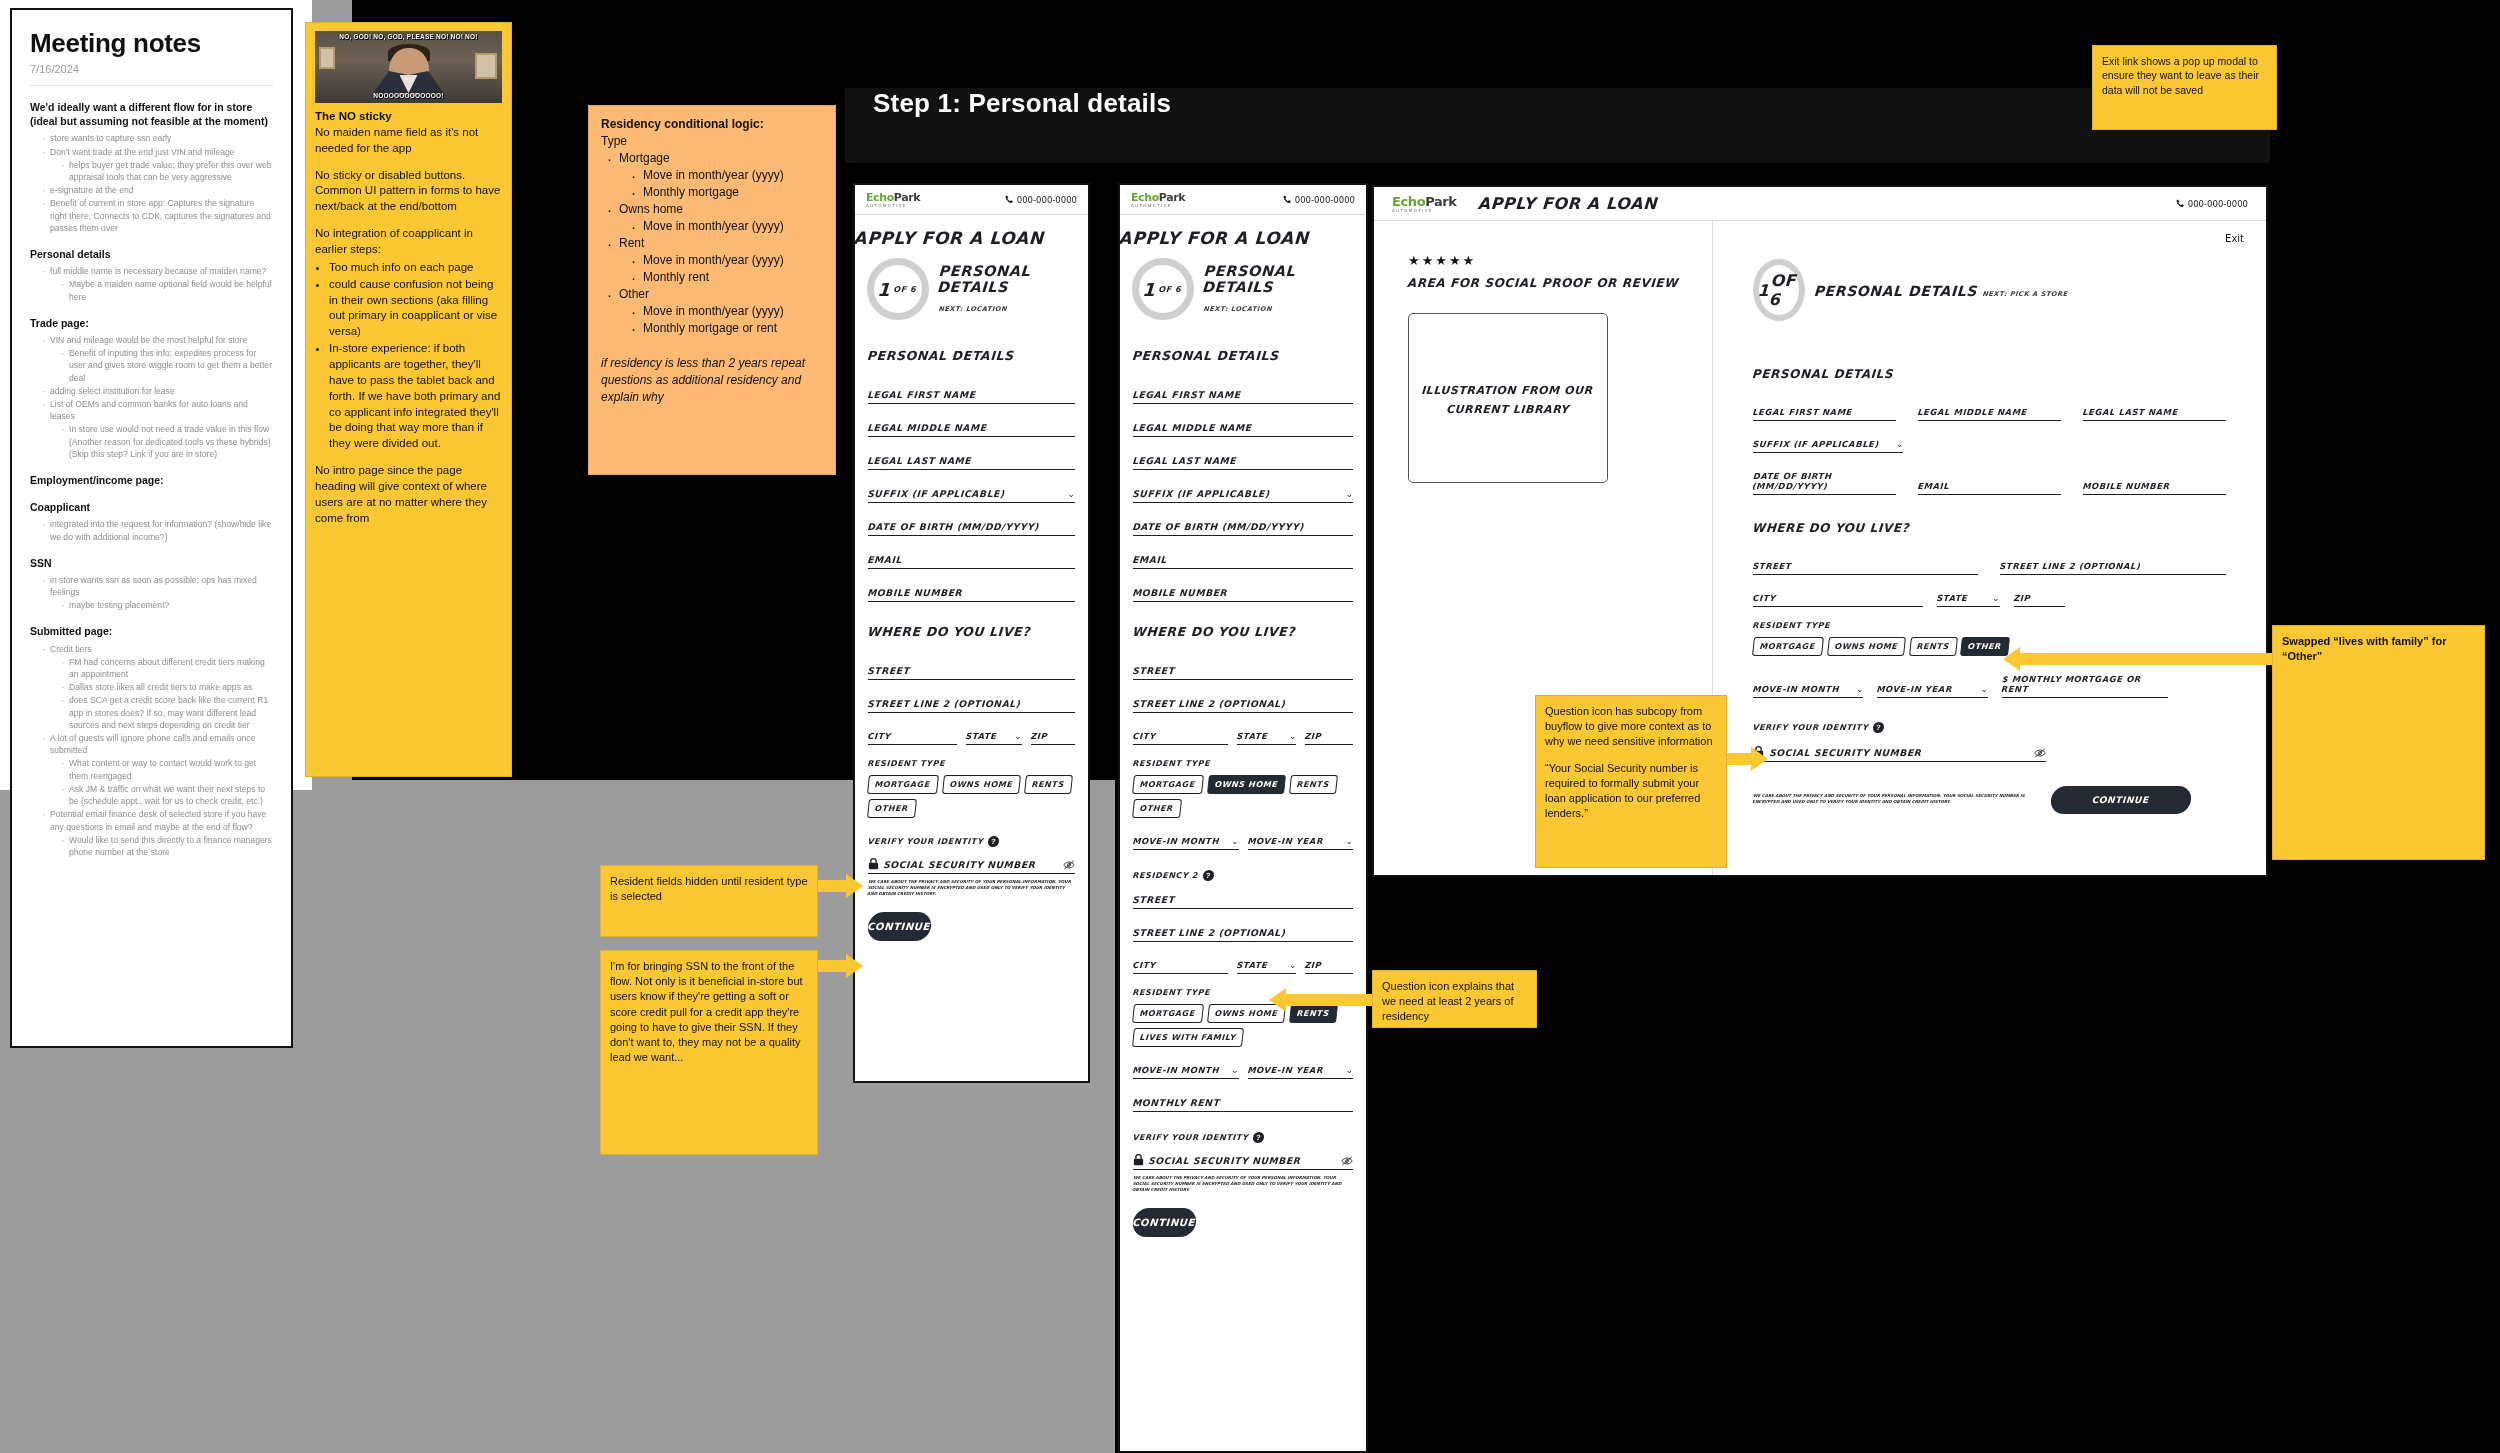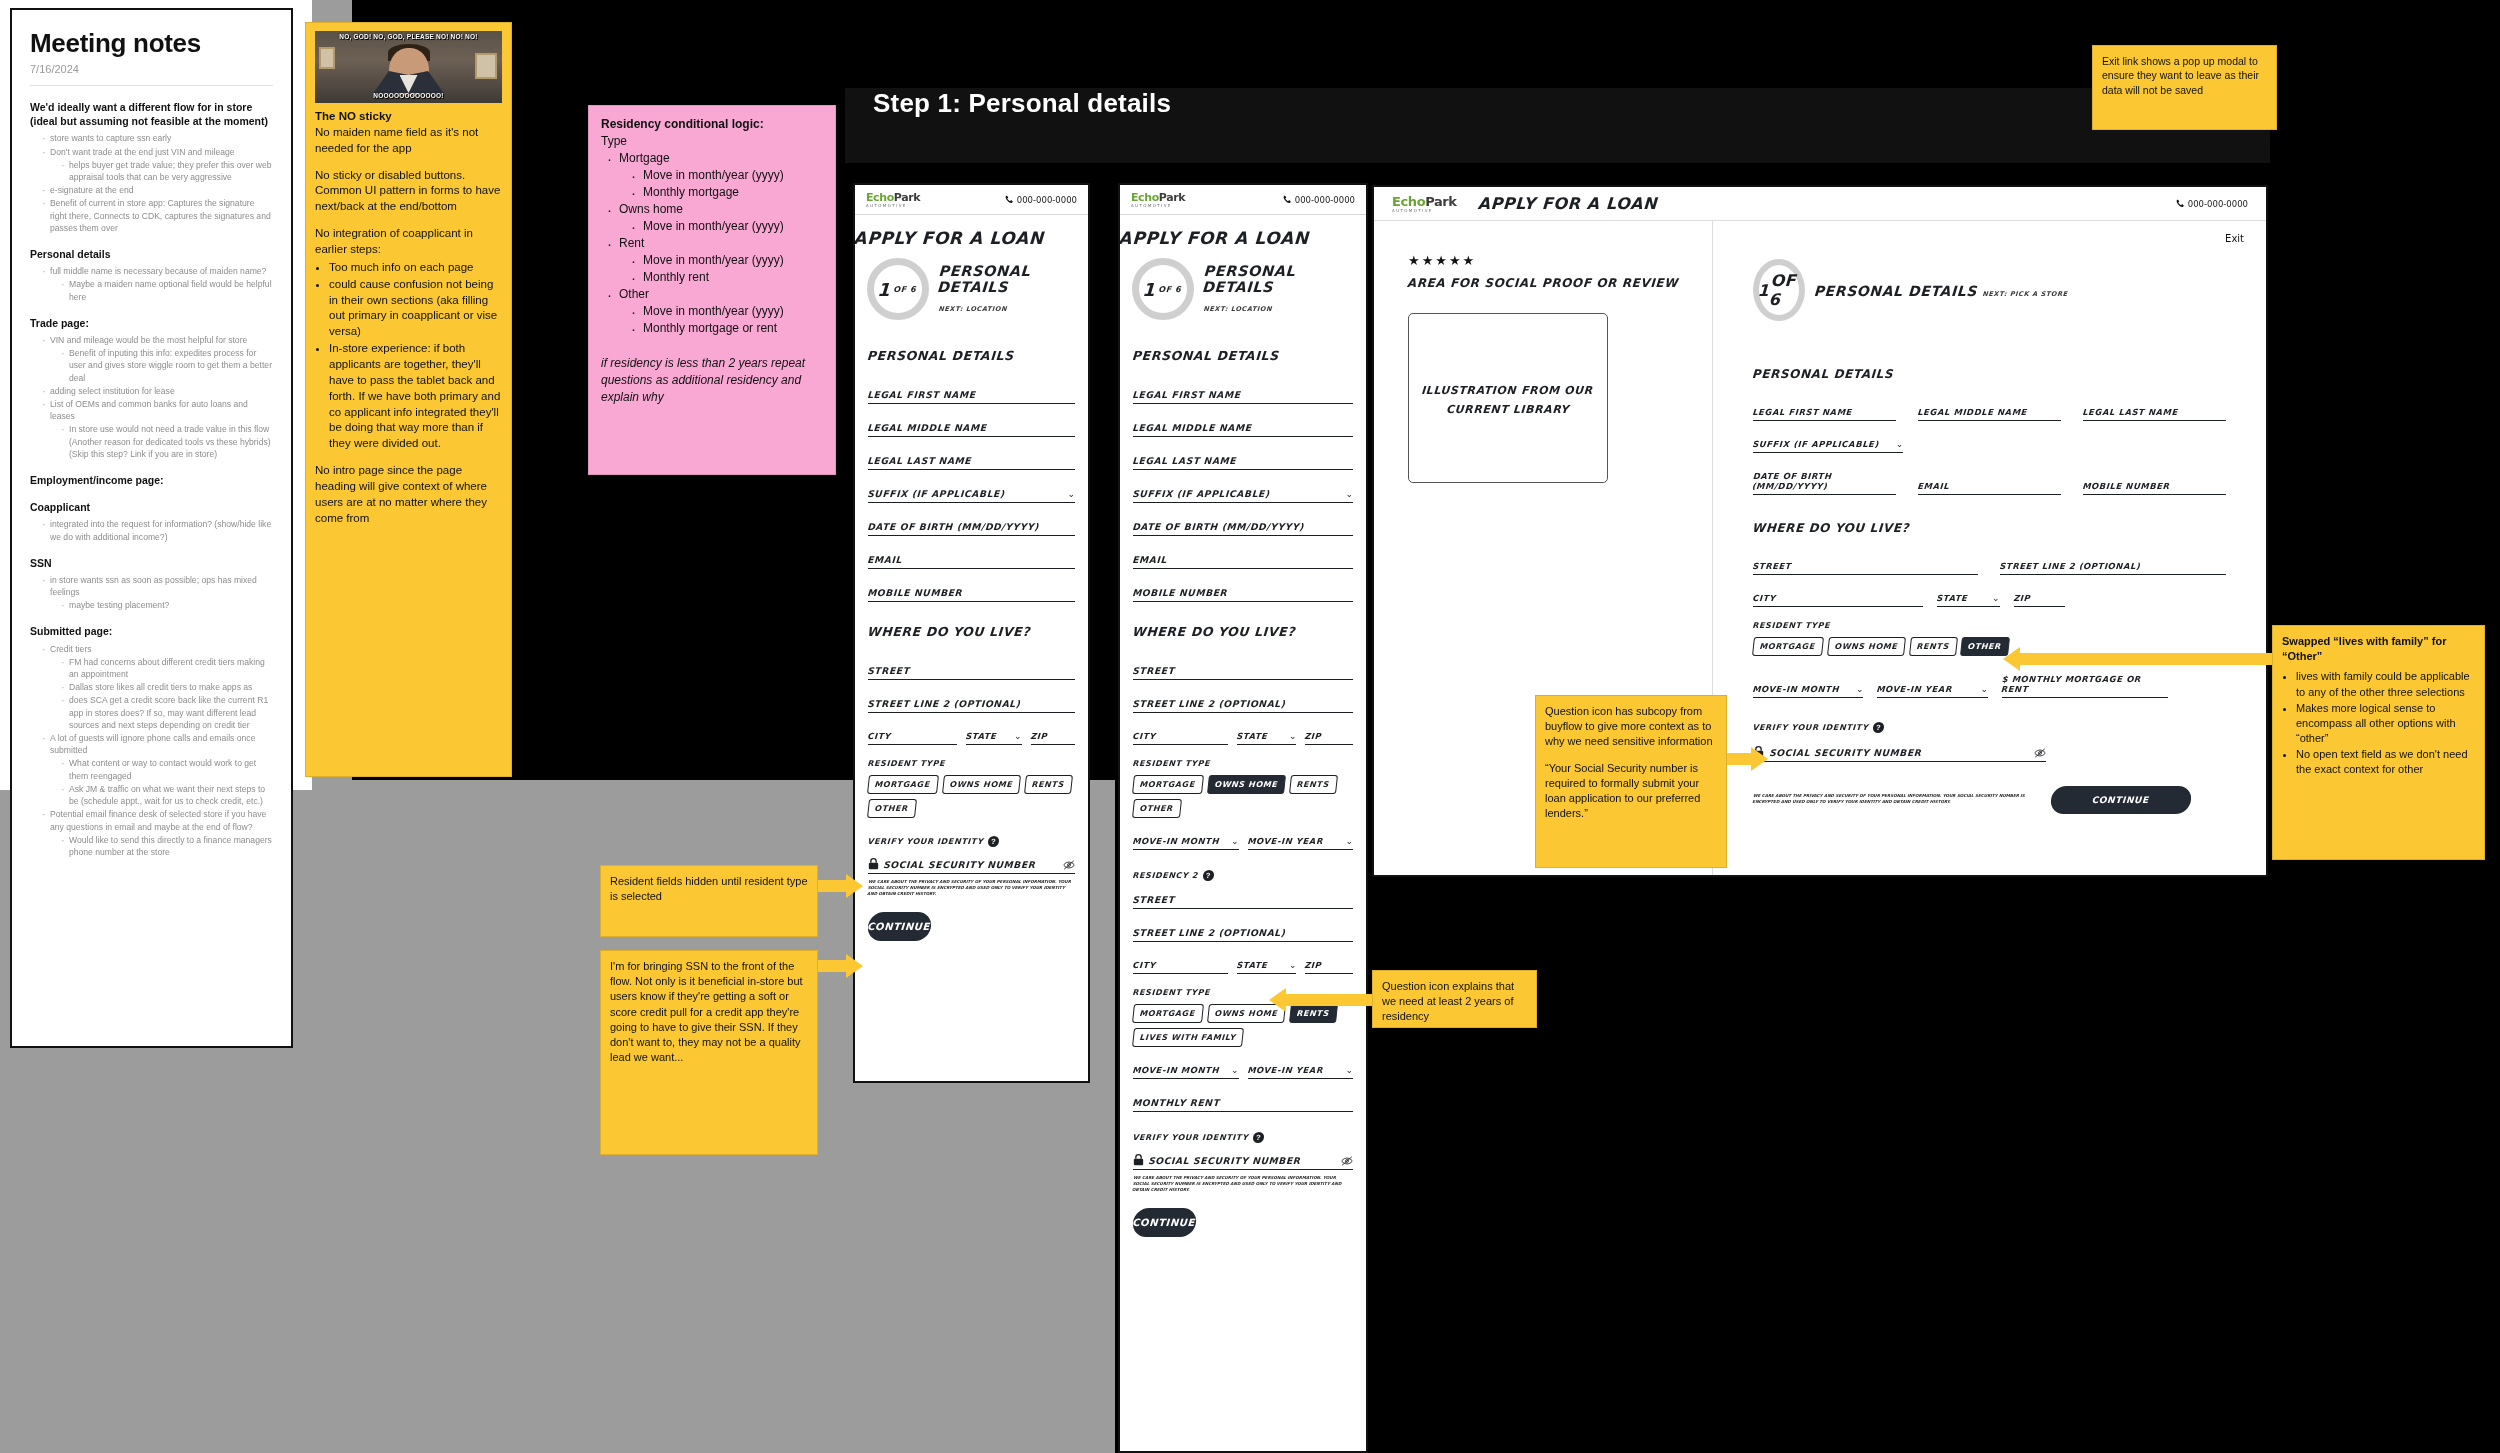--- a/index.html
+++ b/index.html
@@ -41,21 +41,21 @@
     font-size:11.5px; line-height:1.38; padding:8px 9px;
     border:1px solid rgba(0,0,0,.12);
   }
   .sticky b { font-weight:bold; }
   .sticky ul { margin:2px 0 0 0; padding-left:14px; }
   .sticky li { margin-bottom:1px; }
   .sticky p { margin:0 0 11px 0; }
   .sticky p:last-child { margin-bottom:0; }
 
   .sticky-blue {
-    position:absolute; background:#f9a8d4; color:#111;
+    position:absolute; background:#fdba74; color:#111;
     font-size:12px; line-height:1.42; padding:10px 12px;
     border:1px solid rgba(0,0,0,.10);
   }
   .sticky-blue b { font-weight:bold; }
   .sticky-blue ul { margin:0; padding-left:16px; list-style:none;}
   .sticky-blue li { position:relative; padding-left:2px;}
   .sticky-blue li::before { content:"·"; position:absolute; left:-10px; top:-2px; font-size:15px;}
   .sticky-blue ul ul { padding-left:22px; }
   .sticky-blue .ital { font-style:italic; margin-top:18px; display:block;}
 
@@ -700,19 +700,14 @@
 <div class="arrow left" style="left:1286px;top:994px;width:86px;"></div>
 
 <div class="sticky" style="left:1535px;top:695px;width:192px;height:173px;font-size:11px;">
   <p>Question icon has subcopy from buyflow to give more context as to why we need sensitive information</p>
   <p>“Your Social Security number is required to formally submit your loan application to our preferred lenders.”</p>
 </div>
 <div class="arrow right" style="left:1727px;top:753px;width:24px;"></div>
 
 <div class="sticky" style="left:2272px;top:625px;width:213px;height:235px;font-size:11px;">
   <b>Swapped “lives with family” for “Other”</b>
-  <ul style="margin-top:5px;">
-    <li>lives with family could be applicable to any of the other three selections</li>
-    <li>Makes more logical sense to encompass all other options with “other”</li>
-    <li>No open text field as we don't need the exact context for other</li>
-  </ul>
 </div>
 <div class="arrow left" style="left:2020px;top:653px;width:252px;"></div>
 
 </body></html>

